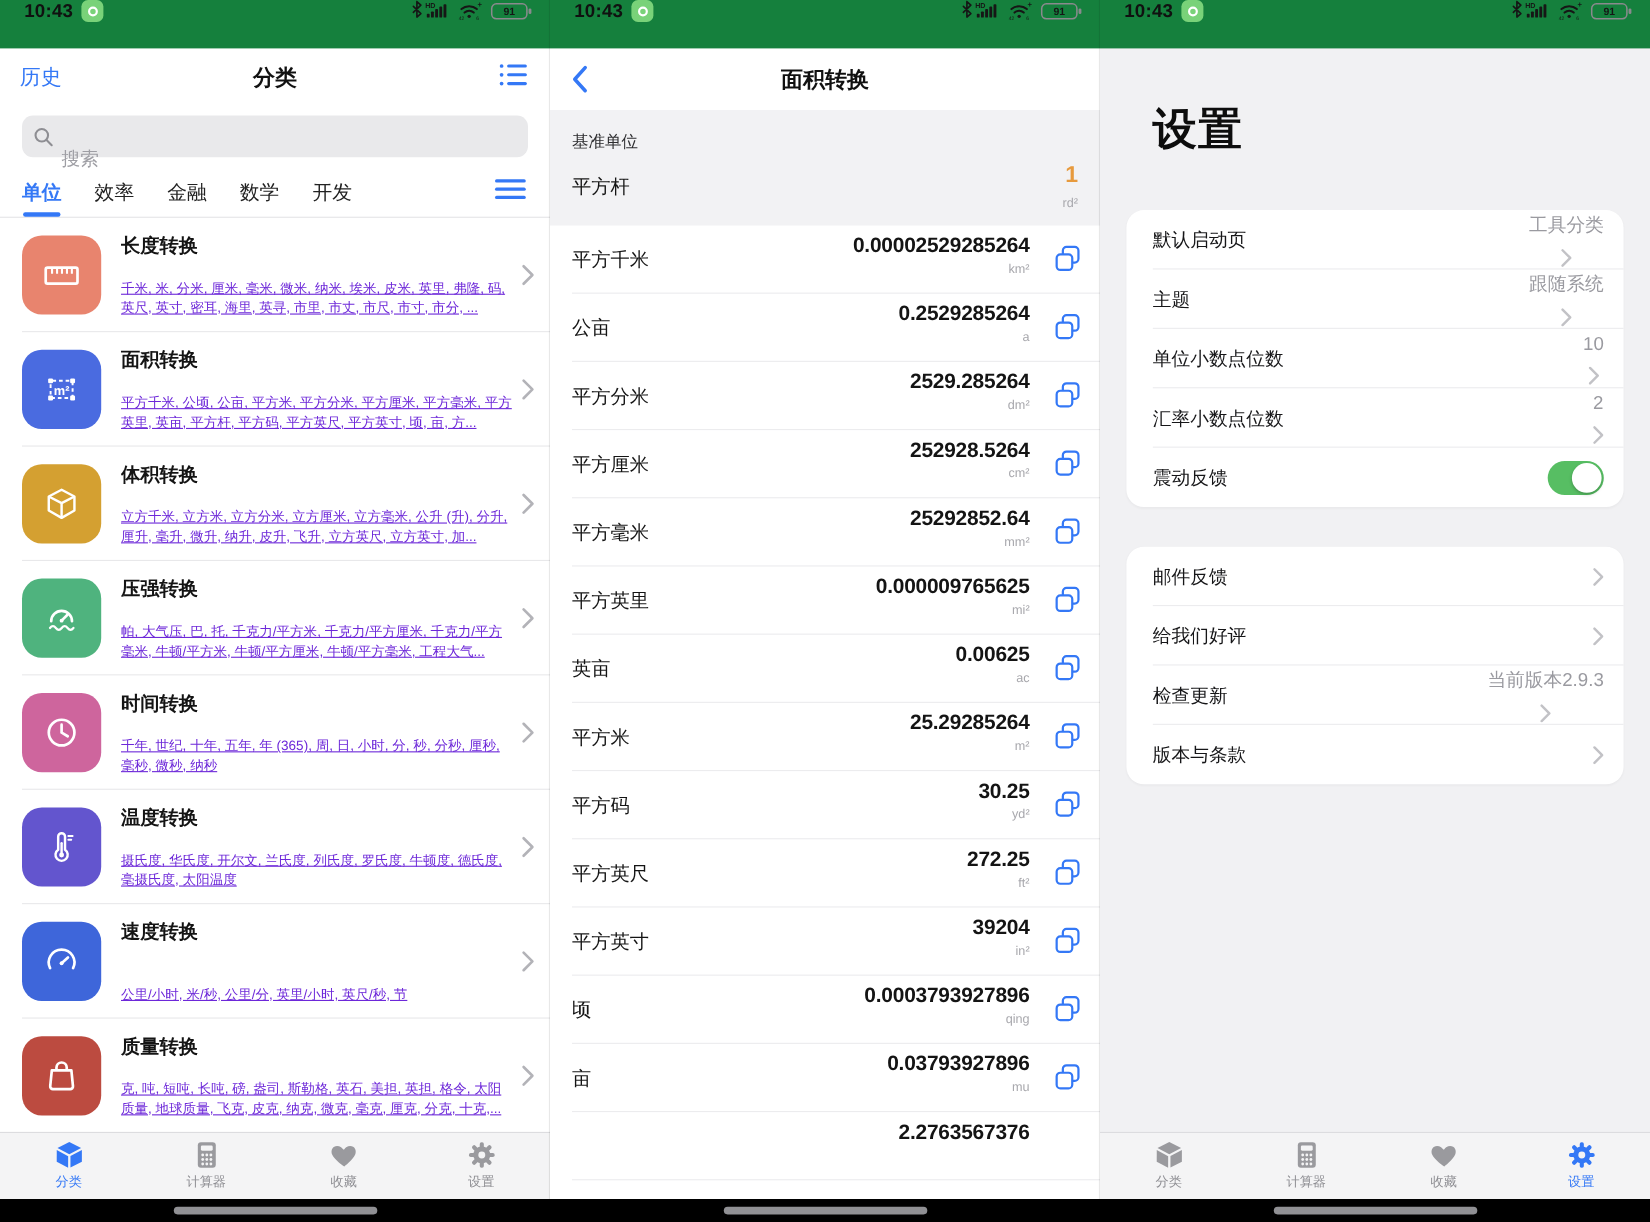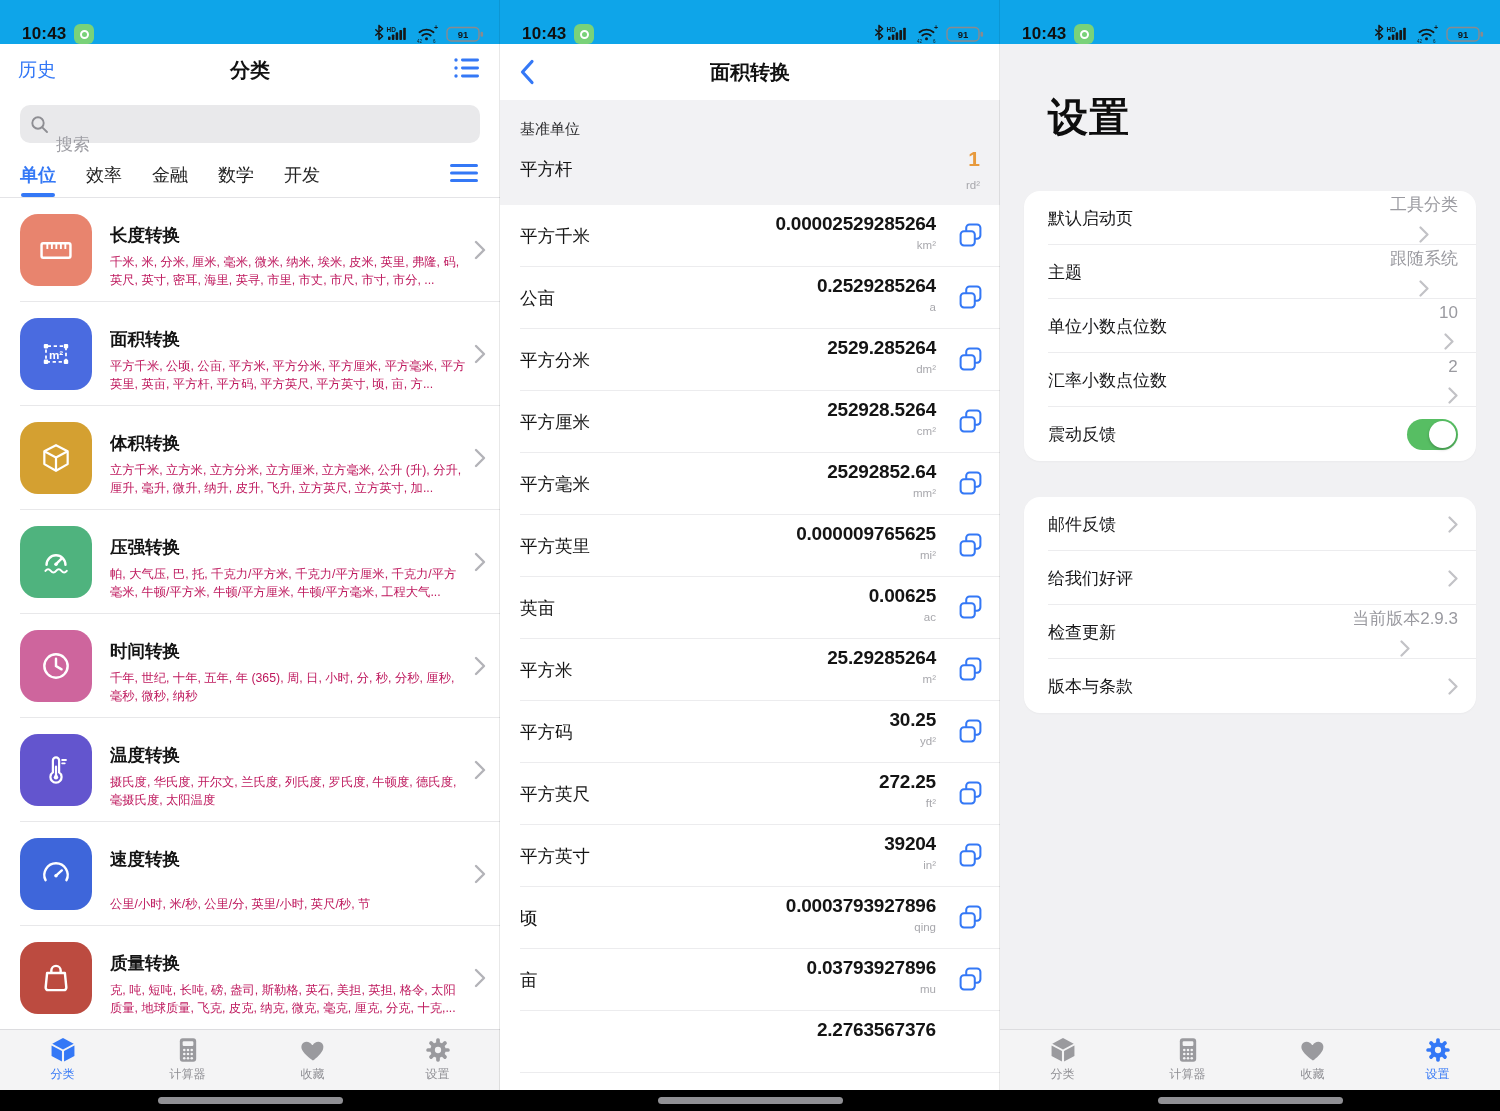--- a/index.html
+++ b/index.html
@@ -3,21 +3,21 @@
 <meta charset="utf-8">
 <style>
   * { margin:0; padding:0; box-sizing:border-box; font-family:"Liberation Sans","DejaVu Sans",sans-serif; }
   html,body { width:1500px; height:1111px; }
   body { display:flex; background:#fff; overflow:hidden; }
   .panel { width:500px; height:1111px; display:flex; flex-direction:column; background:#fff; position:relative; flex:none; }
   .panel.p2,.panel.p3 { box-shadow:-1px 0 0 rgba(0,0,0,.09); }
   .panel.p3 { background:#f1f1f3; }
 
   
-  .statusbar { height:44px; flex:none; display:flex; align-items:flex-end; justify-content:space-between; padding:0 14px 0 22px; background:#0ea5e9; }
+  .statusbar { height:44px; flex:none; display:flex; align-items:flex-start; justify-content:space-between; padding:0 14px 0 22px; background:#15803d; }
   .sb-left { display:flex; align-items:center; gap:8px; }
   .sb-time { font-size:17px; font-weight:700; color:#101010; letter-spacing:.2px; }
   .sb-badge { width:20px; height:20px; border-radius:6px; background:#79d279; display:flex; align-items:center; justify-content:center; }
   .sb-badge i { width:9px; height:9px; border:2px solid #fff; border-radius:50%; display:block; }
 
   
   .cat-nav { height:52px; flex:none; display:flex; align-items:center; padding:0 18px; position:relative; }
   .cat-history { font-size:19px; color:#3478F6; }
   .nav-title { position:absolute; left:0; right:0; text-align:center; font-size:20px; font-weight:700; color:#111; pointer-events:none; }
   .cat-listicon { margin-left:auto; }
@@ -31,22 +31,22 @@
   .cat-tab.active { color:#3478F6; font-weight:700; }
   .cat-tab.active::after { content:""; position:absolute; left:1px; right:1px; bottom:-10px; height:3.5px; border-radius:2px; background:#3478F6; }
   .tabs-burger { margin-left:auto; }
   .tabs-divider { height:1px; flex:none; background:#e4e4e7; }
 
   .cat-list { flex:1; overflow:hidden; }
   .cat-item { height:104px; display:flex; align-items:center; padding:0 14px 0 20px; position:relative; }
   .cat-item::after { content:""; position:absolute; left:20px; right:0; bottom:0; height:1px; background:#e8e8ea; }
   .tile { width:72px; height:72px; border-radius:18px; flex:none; display:flex; align-items:center; justify-content:center; }
   .cat-mid { flex:1; margin-left:18px; height:82px; position:relative; overflow:hidden; }
-  .cat-title { position:absolute; top:14px; font-size:17.5px; font-weight:700; color:#141414; }
-  .cat-desc { position:absolute; bottom:2px; left:0; right:4px; font-size:12.3px; line-height:1.42; color:#be185d; }
+  .cat-title { position:absolute; top:2px; font-size:17.5px; font-weight:700; color:#141414; }
+  .cat-desc { position:absolute; bottom:2px; left:0; right:4px; font-size:12.3px; line-height:1.42; color:#6d28d9;text-decoration:underline; }
   .cat-chev { flex:none; margin-left:4px; }
 
   
   .tabbar { flex:none; height:61px; background:#f4f4f5; border-top:1px solid #dcdcdf; display:flex; }
   .tb-item { flex:1; display:flex; flex-direction:column; align-items:center; padding-top:6px; gap:2px; }
   .tb-label { font-size:12px; color:#8e8e93; }
   .tb-item.active .tb-label { color:#3478F6; }
   .blackbar { flex:none; height:21px; background:#000; display:flex; align-items:center; justify-content:center; }
   .homebar { width:185px; height:6.5px; border-radius:4px; background:#909094; }
 

